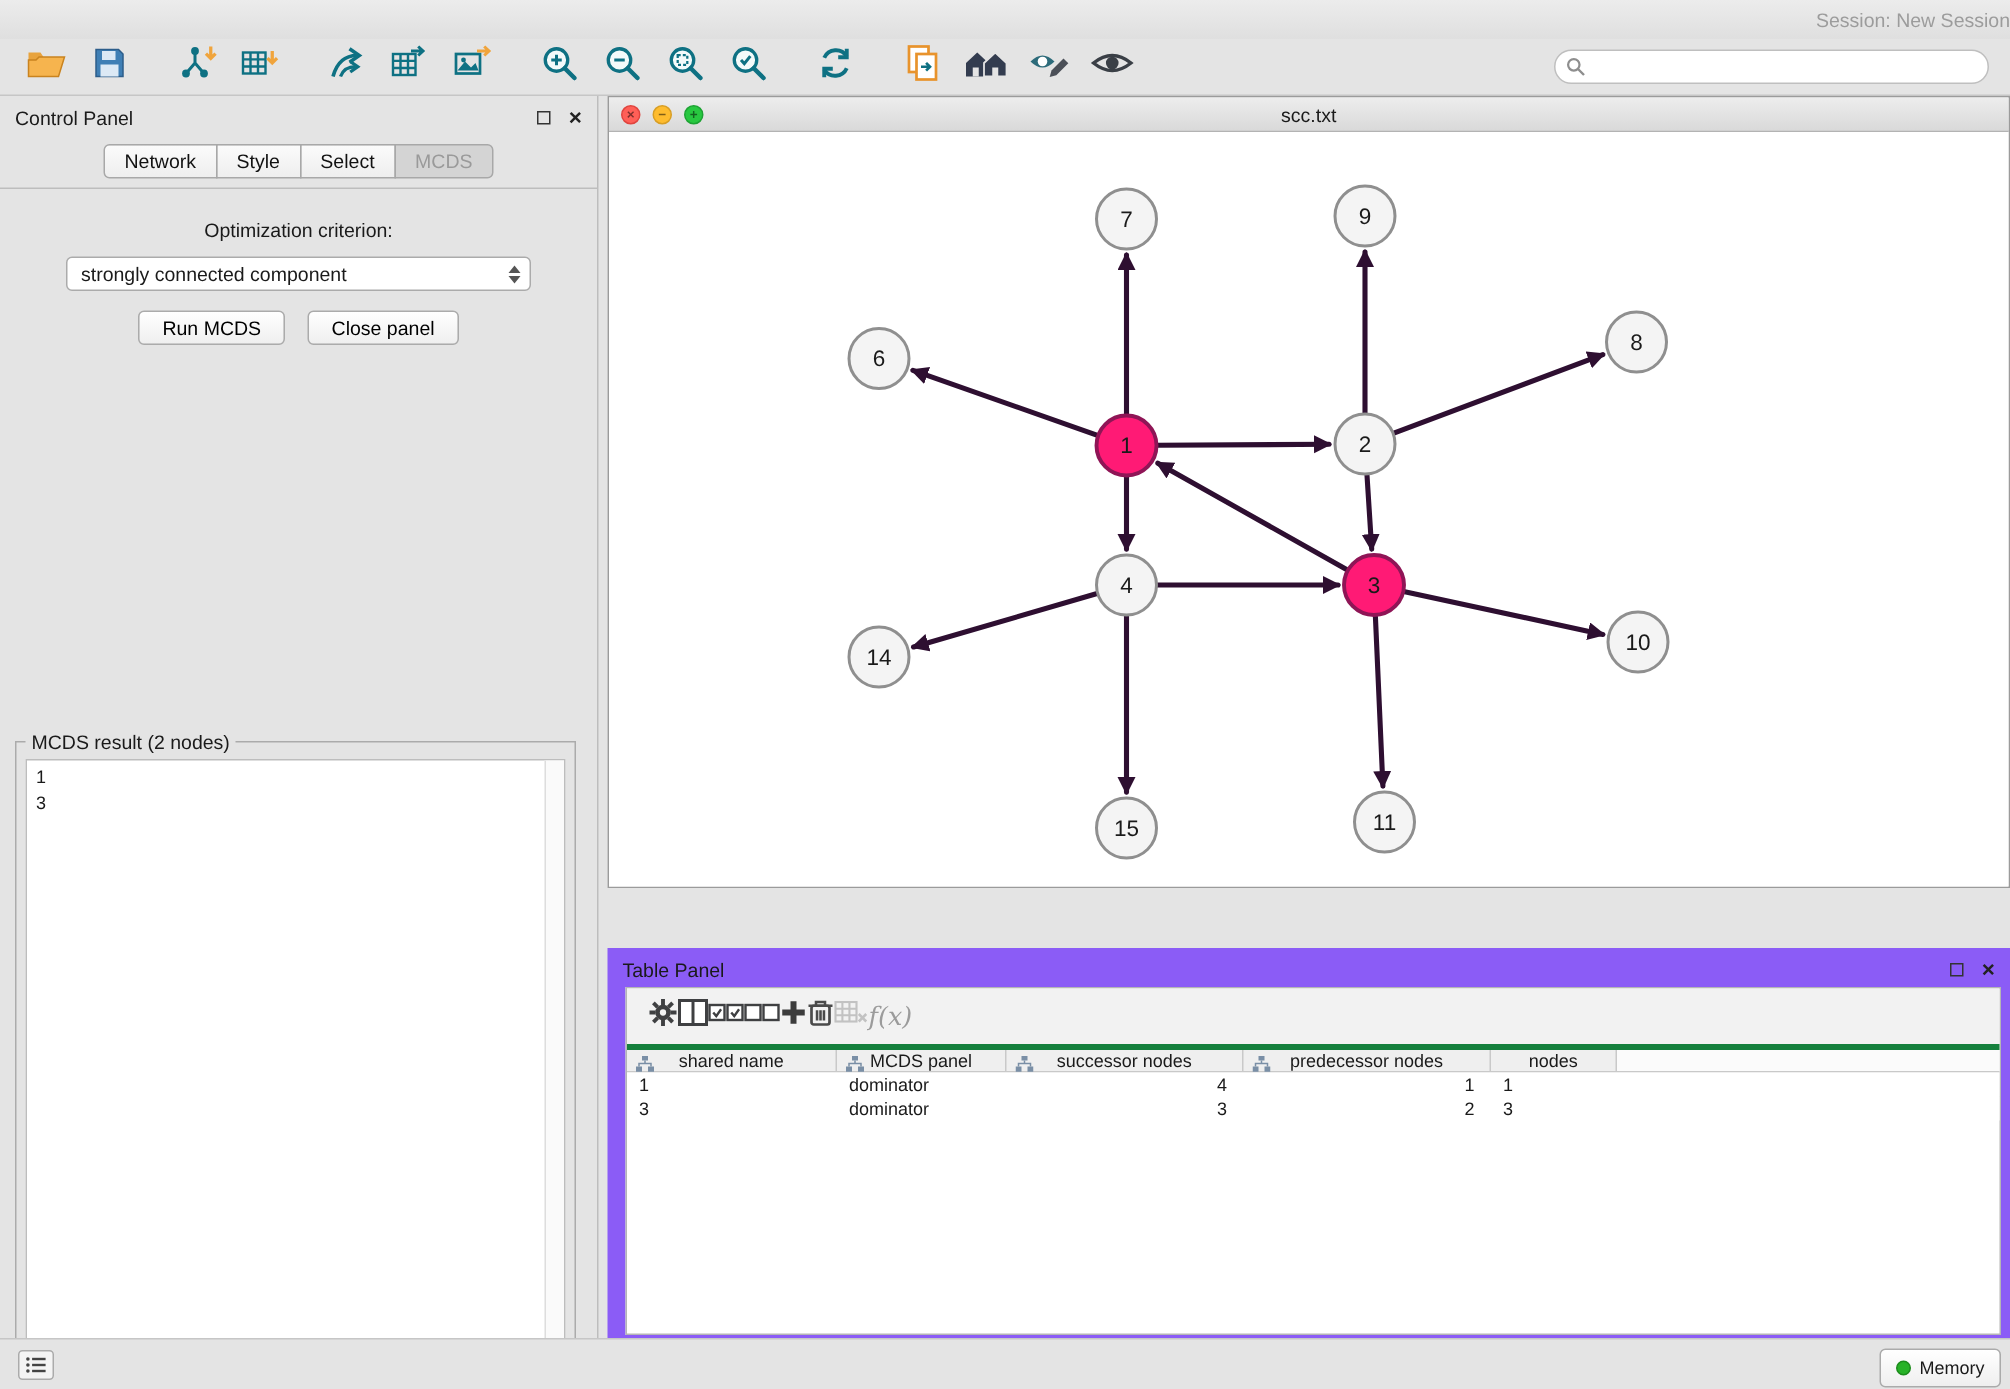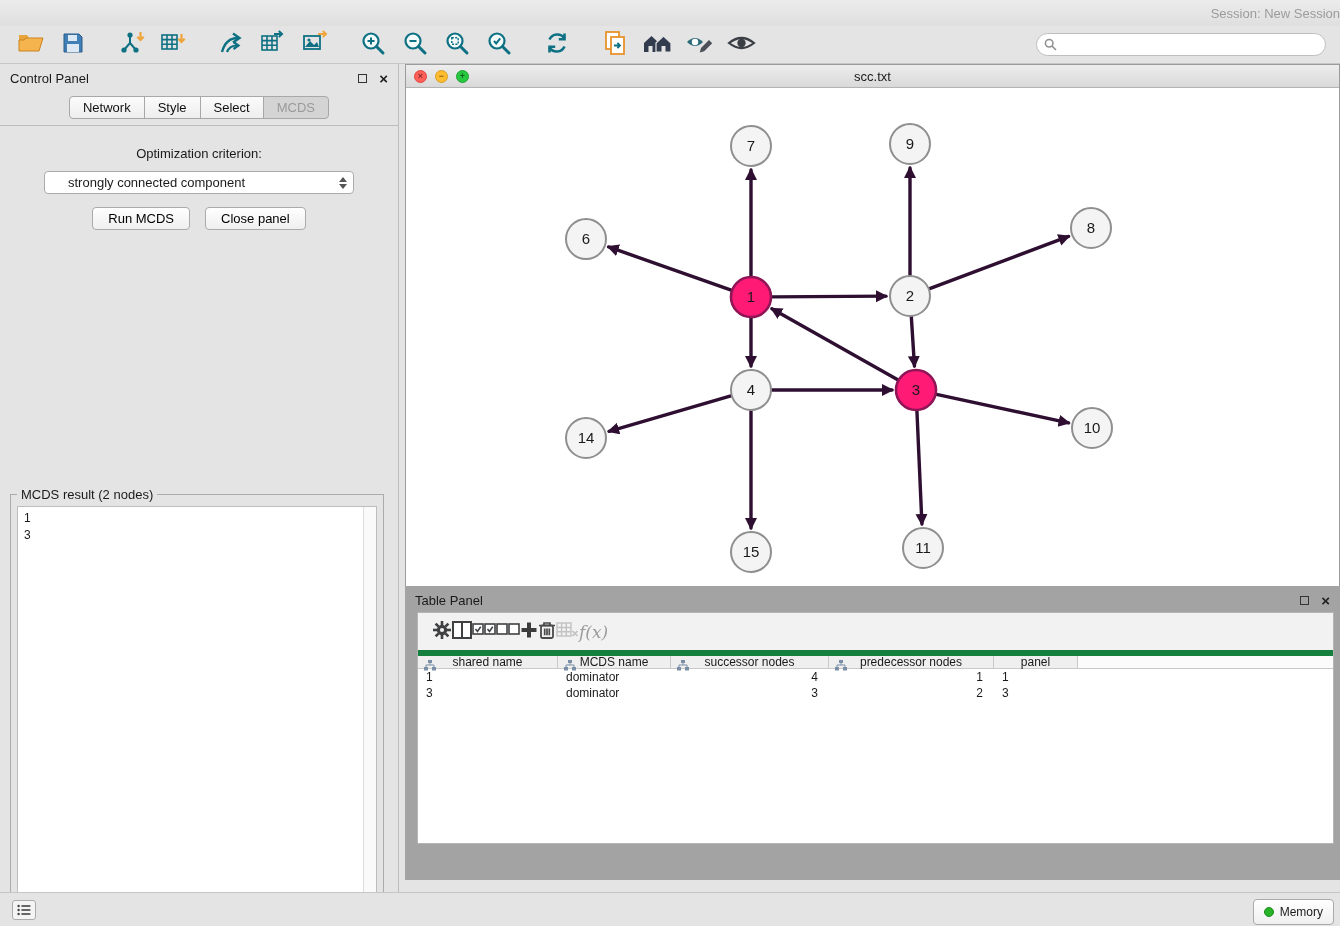--- a/index.html
+++ b/index.html
@@ -53,21 +53,21 @@
     background: linear-gradient(#fbfbfb, #eeeeee); color: #111; position: relative;
     margin-bottom: 6px;
   }
   .tab:first-child { border-radius: 4px 0 0 4px; margin-left: 0; }
   .tab:last-child { border-radius: 0 4px 4px 0; }
   .tab.selected { background: #d4d4d4; color: #9a9a9a; }
   .opt-label { text-align: center; margin-top: 20px; font-size: 13px; }
   .dropdown {
     margin: 10px auto 0 auto; width: 310px; height: 23px; background: #ffffff;
     border: 1px solid #ababab; border-radius: 4px; display: flex; align-items: center;
-    padding: 0 6px 0 23px; font-size: 13px;
+    padding: 0 6px 0 9px; font-size: 13px;
   }
   .dropdown .val { flex: 1; white-space: nowrap; overflow: hidden; }
   .stepper { display: flex; flex-direction: column; gap: 2px; align-items: center; }
   .stepper .up { width: 0; height: 0; border-left: 4px solid transparent; border-right: 4px solid transparent; border-bottom: 5px solid #555; }
   .stepper .down { width: 0; height: 0; border-left: 4px solid transparent; border-right: 4px solid transparent; border-top: 5px solid #555; }
   .btnrow { display: flex; justify-content: center; gap: 15px; margin-top: 13px; }
   .pbtn {
     padding: 3px 15px; font-size: 13px; border: 1px solid #ababab; border-radius: 4px;
     background: linear-gradient(#ffffff, #efefef); cursor: default;
     font-family: "Liberation Sans", sans-serif;
@@ -105,33 +105,33 @@
     width: 13px; height: 13px; border-radius: 50%; display: flex;
     align-items: center; justify-content: center;
     font-size: 9px; line-height: 1; color: rgba(0,0,0,0.5); font-weight: bold;
   }
   .tl.red { background: #ff5f57; border: 1px solid #e0443e; }
   .tl.yellow { background: #febc2e; border: 1px solid #d89e24; }
   .tl.green { background: #28c840; border: 1px solid #1da333; }
   .net-canvas { position: absolute; left: 0; top: 23px; width: 933px; height: 503px; background: #fff; }
   
   .table-panel {
-    position: absolute; left: 405px; top: 586px; width: 935px; height: 294px;
-    background: #a3a3a3;
+    position: absolute; left: 405px; top: 632px; width: 935px; height: 294px;
+    background: #8b5cf6;
   }
   .tp-body {
     position: absolute; left: 12px; right: 6px; top: 26px; height: 232px;
     background: #ffffff; border: 1px solid #b5b5b5;
   }
   .tp-toolbar {
     height: 37px; display: flex; align-items: center; padding: 0 14px;
     background: #f2f2f2;
   }
   .fx { font-family: "DejaVu Serif", serif; font-style: italic; font-size: 17px; color: #9b9b9b; }
-  .thead { display: flex; height: 19px; background: #efefef; border-top: 6px solid #15803d; border-bottom: 1px solid #c9c9c9; font-size: 12px; }
+  .thead { display: flex; height: 19px; background: #efefef; border-top: 4px solid #15803d; border-bottom: 1px solid #c9c9c9; font-size: 12px; }
   .hcell { position: relative; border-right: 1px solid #c9c9c9; display: flex; align-items: center; justify-content: center; }
   .hcell svg { position: absolute; left: 6px; top: 4px; }
   .c1 { width: 140px; } .c2 { width: 113px; } .c3 { width: 158px; } .c4 { width: 165px; } .c5 { width: 84px; }
   .hfill { flex: 1; background: #fbfbfb; }
   .trow { display: flex; height: 16px; font-size: 12px; background: #ffffff; }
   .tc { padding: 1px 8px; overflow: hidden; white-space: nowrap; }
   .tc.num { text-align: right; padding-right: 11px; }
   .tp-tabs { position: absolute; left: 0; right: 0; bottom: 8px; display: flex; justify-content: center; }
   
   .statusbar {
@@ -475,42 +475,42 @@
           </svg>
         <span>shared name</span>
       </div>
       <div class="hcell c2">
         <svg width="12" height="11" viewBox="0 0 12 11">
             <rect x="4" y="0" width="4" height="3" fill="#7a8fa6"></rect>
             <rect x="0" y="7" width="4" height="3.5" fill="#7a8fa6"></rect>
             <rect x="8" y="7" width="4" height="3.5" fill="#7a8fa6"></rect>
             <path d="M6 3 v2 M2 7 V5 h8 v2" stroke="#7a8fa6" fill="none"></path>
           </svg>
-        <span>MCDS name</span>
+        <span>MCDS panel</span>
       </div>
       <div class="hcell c3">
         <svg width="12" height="11" viewBox="0 0 12 11">
             <rect x="4" y="0" width="4" height="3" fill="#7a8fa6"></rect>
             <rect x="0" y="7" width="4" height="3.5" fill="#7a8fa6"></rect>
             <rect x="8" y="7" width="4" height="3.5" fill="#7a8fa6"></rect>
             <path d="M6 3 v2 M2 7 V5 h8 v2" stroke="#7a8fa6" fill="none"></path>
           </svg>
         <span>successor nodes</span>
       </div>
       <div class="hcell c4">
         <svg width="12" height="11" viewBox="0 0 12 11">
             <rect x="4" y="0" width="4" height="3" fill="#7a8fa6"></rect>
             <rect x="0" y="7" width="4" height="3.5" fill="#7a8fa6"></rect>
             <rect x="8" y="7" width="4" height="3.5" fill="#7a8fa6"></rect>
             <path d="M6 3 v2 M2 7 V5 h8 v2" stroke="#7a8fa6" fill="none"></path>
           </svg>
         <span>predecessor nodes</span>
       </div>
       <div class="hcell c5">
-        <span>panel</span>
+        <span>nodes</span>
       </div>
       <div class="hfill"></div>
     </div>
     <div id="table-rows">
         <div class="trow">
           <div class="tc c1">1</div>
           <div class="tc c2">dominator</div>
           <div class="tc c3 num">4</div>
           <div class="tc c4 num">1</div>
           <div class="tc c5">1</div>

